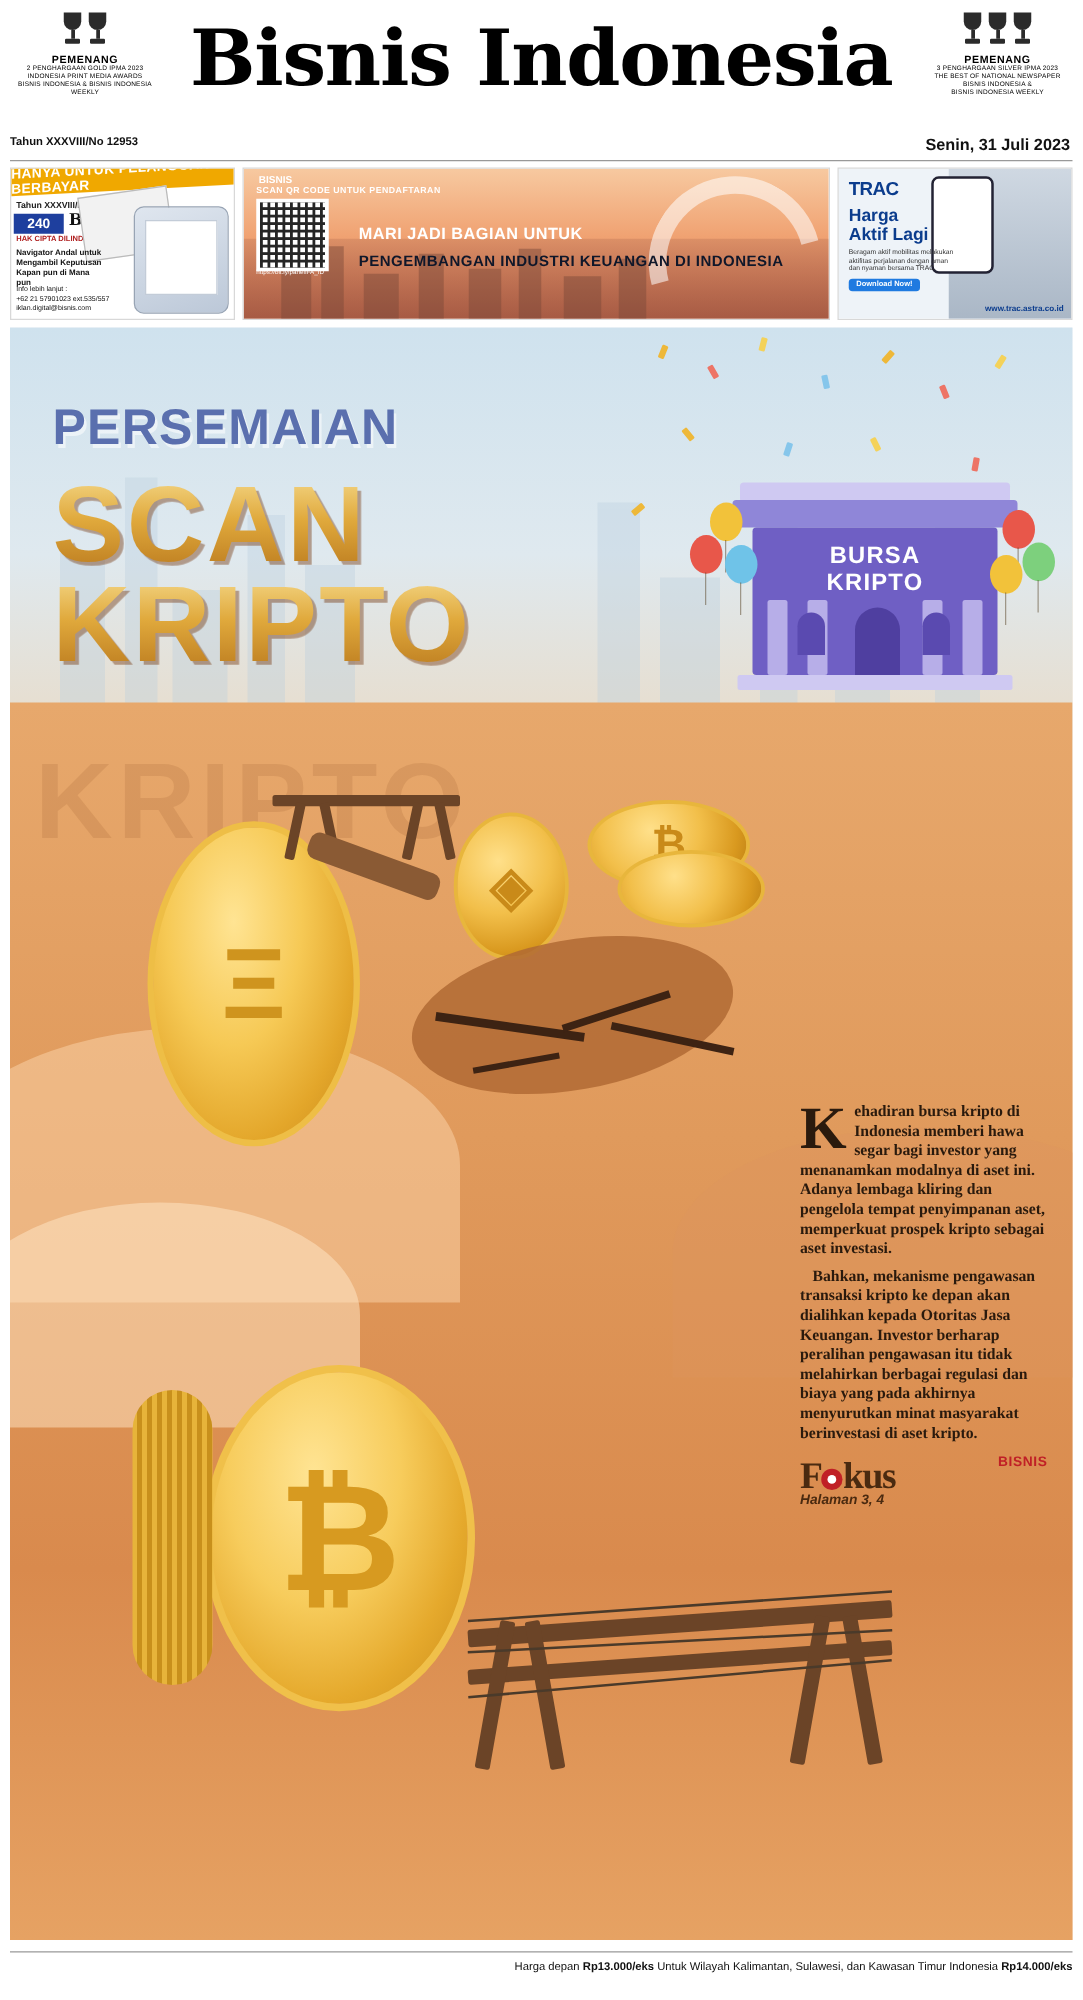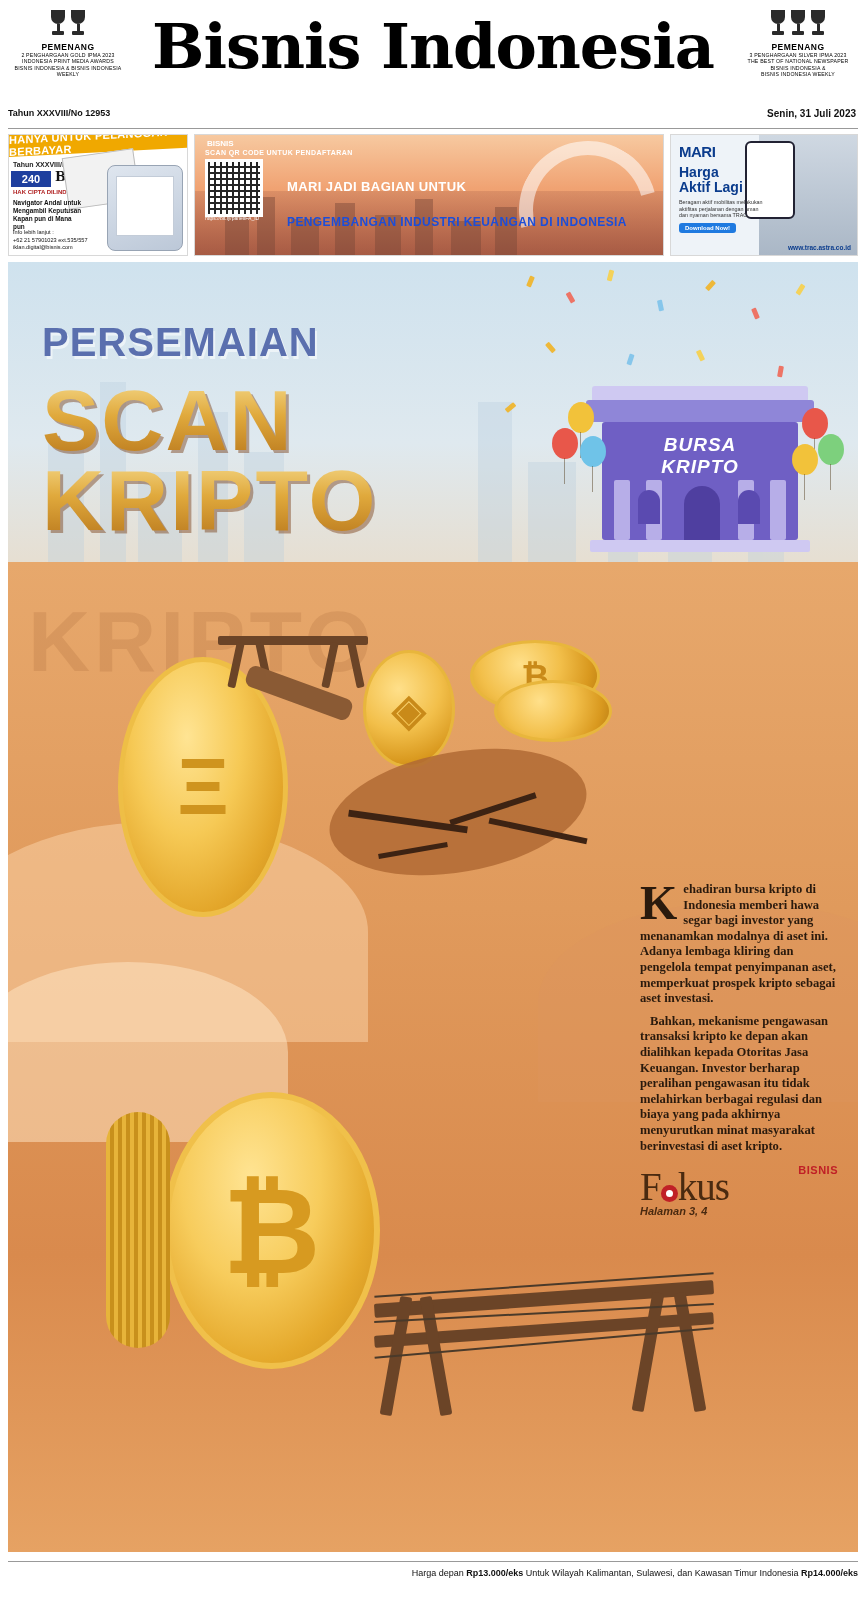--- a/index.html
+++ b/index.html
@@ -33,21 +33,21 @@
     letter-spacing:-1px;
     color:#000;
     line-height:70px;
     font-style:normal;
   }
   .tagline{
     font-size:12.5px;letter-spacing:5px;font-weight:bold;color:#111;margin-top:2px;
   }
 
   .dateline{
-    position:absolute;right:10px;top:108px;font-size:10px;font-weight:bold;color:#111;
+    position:absolute;right:10px;top:108px;font-size:13px;font-weight:bold;color:#111;
   }
   .issueline{
     position:absolute;left:8px;top:108px;font-size:9px;color:#111;font-weight:bold;
   }
   .hr-thin{position:absolute;left:8px;right:8px;top:128px;height:1px;background:#999;}
 
   
   .adstrip{position:absolute;top:134px;left:8px;right:8px;height:122px;display:flex;gap:6px;}
   .ad{position:relative;overflow:hidden;border:1px solid #d8d8d8;background:#fff;}
   .ad-left{width:178px;}
@@ -79,21 +79,21 @@
   .ad-mid .swirl{position:absolute;right:6px;top:6px;width:110px;height:110px;border:14px solid rgba(255,255,255,.55);border-radius:50%;border-right-color:transparent;border-bottom-color:transparent;transform:rotate(30deg);}
   .ad-mid .hdr{position:absolute;left:10px;top:6px;font-size:7px;color:#fff;font-weight:bold;letter-spacing:.4px;}
   .ad-mid .qr{position:absolute;left:10px;top:18px;width:52px;height:52px;background:#fff;padding:3px;}
   .ad-mid .qr i{display:block;width:100%;height:100%;
     background-image:
       linear-gradient(90deg,#000 2px,transparent 2px),
       linear-gradient(0deg,#000 2px,transparent 2px);
     background-size:6px 6px,6px 6px;opacity:.85;}
   .ad-mid .qrlabel{position:absolute;left:10px;top:74px;font-size:5px;color:#fff;}
   .ad-mid .t1{position:absolute;left:92px;top:44px;font-size:13px;font-weight:bold;color:#fff;letter-spacing:.4px;}
-  .ad-mid .t2{position:absolute;left:92px;top:80px;font-size:13px;font-weight:bold;color:#1d4ed8;letter-spacing:.4px;}
+  .ad-mid .t2{position:absolute;left:92px;top:67px;font-size:13px;font-weight:bold;color:#0f172a;letter-spacing:.4px;}
   .ad-mid .idxmark{position:absolute;left:12px;top:4px;font-size:8px;color:#fff;font-weight:bold;}
 
   
   .ad-right .bg{position:absolute;inset:0;background:#eef3f8;}
   .ad-right .photo{position:absolute;right:0;top:0;width:98px;height:100%;background:linear-gradient(180deg,#cfd8e2,#aab7c6);}
   .ad-right .logo2{position:absolute;left:8px;top:8px;font-size:15px;font-weight:bold;color:#0b3c8d;letter-spacing:-.5px;}
   .ad-right .h1{position:absolute;left:8px;top:30px;font-size:14px;font-weight:bold;color:#0b3c8d;line-height:15px;}
   .ad-right .sub{position:absolute;left:8px;top:64px;width:84px;font-size:5.4px;color:#333;line-height:6.6px;}
   .ad-right .dl{position:absolute;left:8px;bottom:22px;font-size:6px;color:#fff;background:#1f7ae0;padding:2px 6px;border-radius:3px;font-weight:bold;}
   .ad-right .url{position:absolute;right:6px;bottom:4px;font-size:6.5px;color:#0b3c8d;font-weight:bold;}
@@ -126,21 +126,21 @@
     font-size:86px;line-height:84px;
     background:linear-gradient(180deg,#f5d98a 0%,#e0a93c 45%,#b9781d 100%);
     -webkit-background-clip:text;background-clip:text;color:transparent;
     text-shadow:0 0 0 rgba(0,0,0,0);
     filter:drop-shadow(3px 3px 0 rgba(120,60,20,.45));
   }
   .t-aset{margin-top:6px;}
   .t-kripto{margin-top:-4px;}
 
   
-  .building{position:absolute;right:44px;top:120px;width:228px;height:185px;font-style:italic;}
+  .building{position:absolute;right:44px;top:120px;width:228px;height:185px;}
   .bldg-roof{position:absolute;left:0;top:18px;width:228px;height:22px;background:#8f86d8;border-radius:3px;}
   .bldg-ped{position:absolute;left:6px;top:4px;width:216px;height:16px;background:#cfc9f2;border-radius:3px;}
   .bldg-body{position:absolute;left:16px;top:40px;width:196px;height:118px;background:#6f5fc4;border-radius:3px;}
   .bldg-sign{position:absolute;left:34px;top:52px;width:160px;text-align:center;color:#fff;font-weight:bold;font-size:19px;line-height:22px;letter-spacing:1px;}
   .bldg-col{position:absolute;top:98px;width:16px;height:60px;background:#b7aee8;border-radius:2px;}
   .bldg-door{position:absolute;left:98px;top:104px;width:36px;height:54px;background:#4f3fa0;border-radius:18px 18px 0 0;}
   .bldg-win{position:absolute;top:108px;width:22px;height:34px;background:#5a4ab0;border-radius:11px 11px 0 0;}
   .bldg-base{position:absolute;left:4px;top:158px;width:220px;height:12px;background:#cfc9f2;border-radius:2px;}
   .balloon{position:absolute;width:26px;height:31px;border-radius:50%;}
   .balloon:after{content:"";position:absolute;left:12px;top:30px;width:1px;height:26px;background:rgba(90,70,40,.5);}
@@ -175,21 +175,21 @@
   .sawhorse{position:absolute;}
   .sh-bar{position:absolute;height:9px;background:#6b4427;border-radius:2px;}
   .sh-leg{position:absolute;width:8px;background:#6b4427;border-radius:2px;}
   .barbwire{position:absolute;height:2px;background:#4a3a2a;}
 
   
   .article{position:absolute;right:18px;top:620px;width:200px;color:#2a1a0d;}
   .article p{margin:0 0 7px 0;font-size:12.6px;line-height:15.6px;font-family:"Liberation Serif",serif;font-weight:bold;}
   .dropcap{float:left;font-size:48px;line-height:38px;font-weight:bold;padding:2px 6px 0 0;font-family:"Liberation Serif",serif;color:#2a1a0d;}
   .fokus{margin-top:10px;position:relative;height:46px;}
-  .fokus .word{font-family:"Liberation Serif",serif;font-weight:normal;font-size:39px;color:#4a2a10;letter-spacing:-1px;}
+  .fokus .word{font-family:"Liberation Serif",serif;font-weight:bold;font-size:30px;color:#4a2a10;letter-spacing:-1px;}
   .fokus .bisnis{position:absolute;right:2px;top:0px;font-size:11px;font-weight:bold;color:#c02026;letter-spacing:.5px;}
   .fokus .hal{font-size:11px;font-style:italic;color:#4a2a10;font-weight:bold;margin-top:-4px;}
   .fokus .odot{display:inline-block;width:17px;height:17px;border-radius:50%;background:#c02026;position:relative;top:2px;}
   .fokus .odot:after{content:"";position:absolute;left:5px;top:5px;width:7px;height:7px;border-radius:50%;background:#fff;}
 
   
   .wm{position:absolute;left:20px;top:330px;font-size:86px;font-weight:bold;color:rgba(140,80,40,.16);letter-spacing:4px;font-family:"Liberation Sans",sans-serif;}
 
   
   .footer{position:absolute;left:8px;right:8px;bottom:10px;height:28px;border-top:1px solid #999;}
@@ -292,21 +292,21 @@
         </div>
       <div class="qrlabel" style="top:80px">https://bit.ly/panelIFA_ID</div>
       <div class="t1">MARI JADI BAGIAN UNTUK</div>
       <div class="t2" style="font-size:12px">PENGEMBANGAN INDUSTRI KEUANGAN DI INDONESIA</div>
     </div>
 
     <div class="ad ad-right">
       <div class="bg"></div>
       <div class="photo"></div>
       <div class="phone2"></div>
-      <div class="logo2">MARI</div>
+      <div class="logo2">TRAC</div>
       <div class="h1">
         <span>Harga</span><br>
         <span>Aktif Lagi</span>
       </div>
       <div class="sub">Beragam aktif mobilitas melakukan aktifitas perjalanan dengan aman dan nyaman bersama TRAC.</div>
       <div class="dl">Download Now!</div>
       <div class="url">www.trac.astra.co.id</div>
     </div>
   </div>
 

